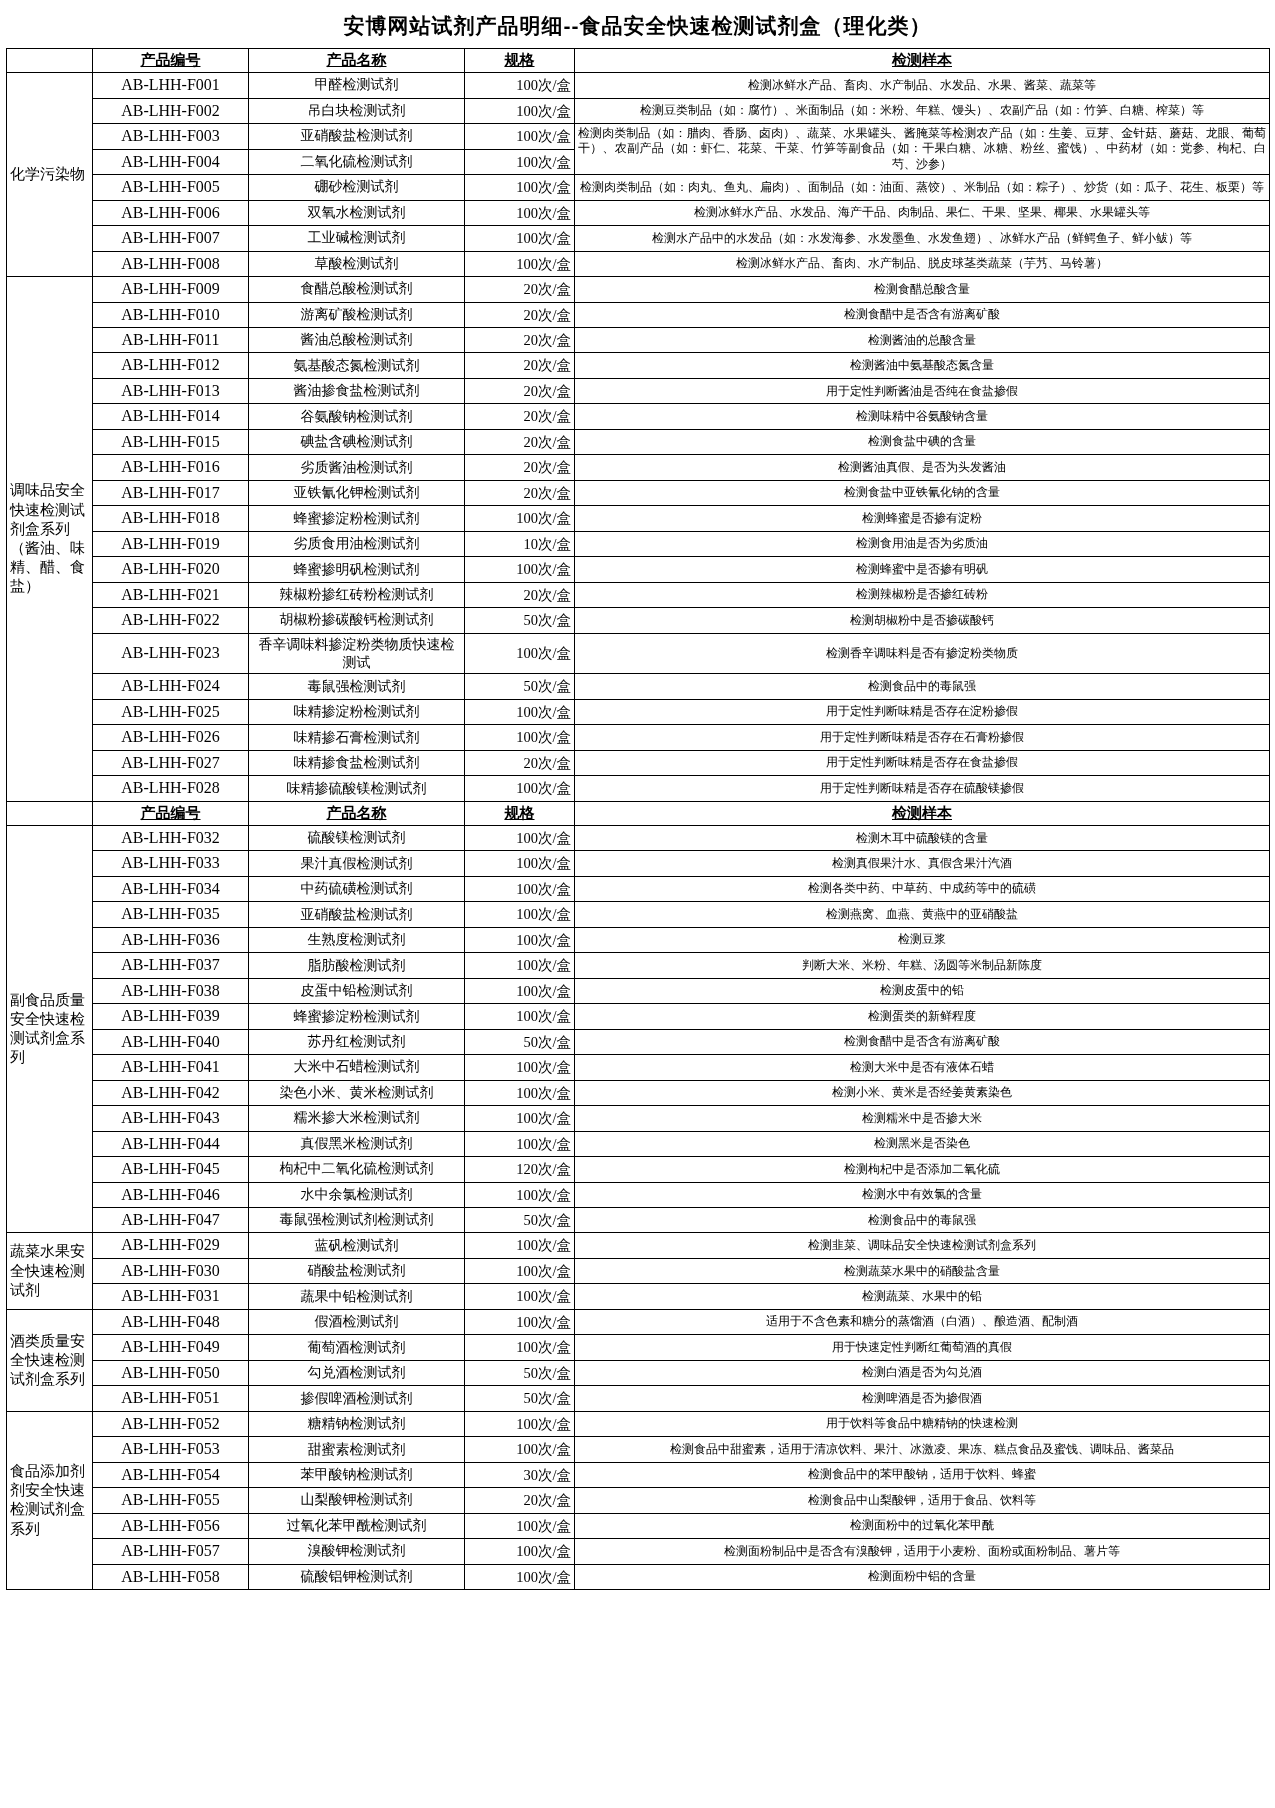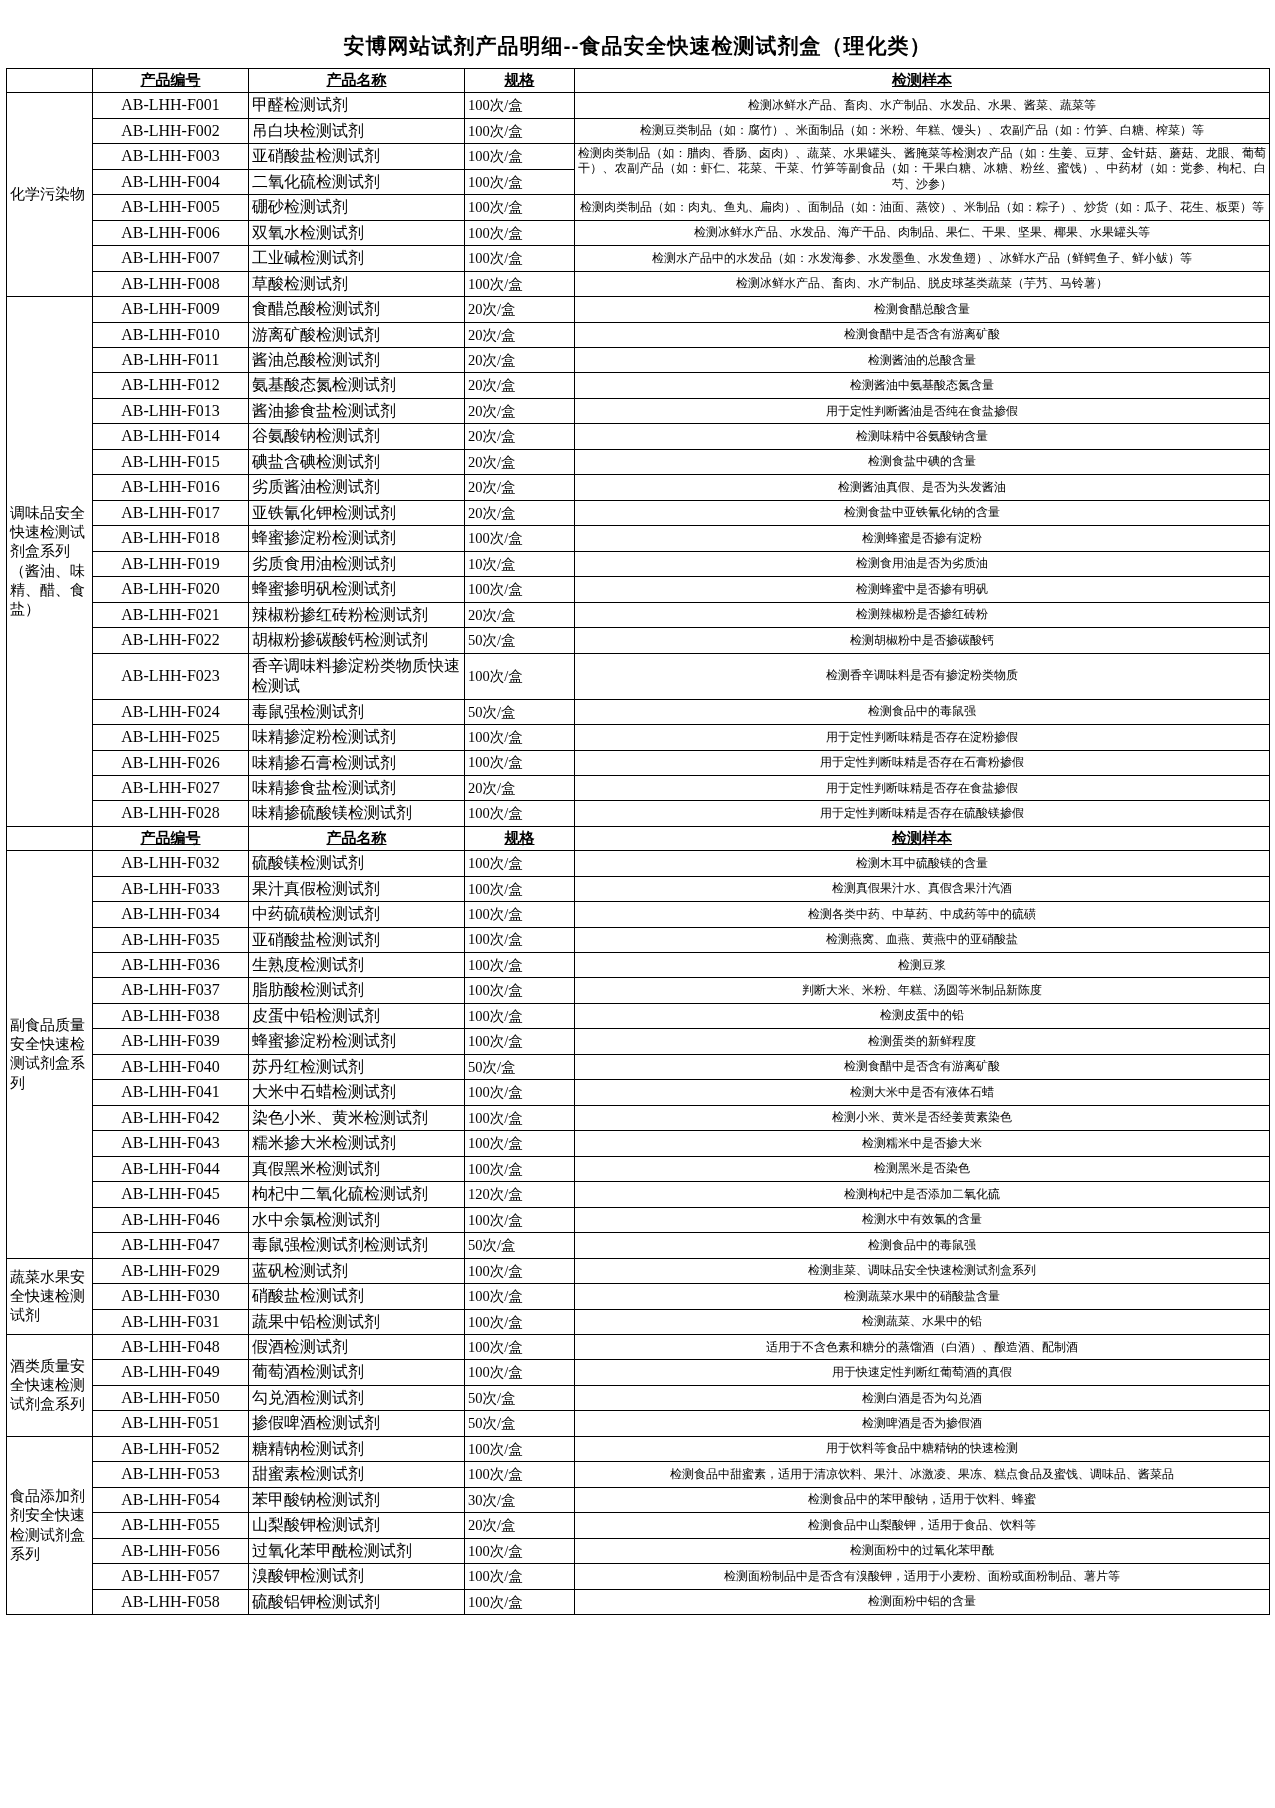--- a/index.html
+++ b/index.html
@@ -9,21 +9,20 @@
   }
   body {
     width: 1275px;
     font-family: "Liberation Serif", "DejaVu Serif", serif;
     color: #000;
   }
   .page {
     width: 1275px;
     box-sizing: border-box;
     padding: 6px 6px 1px 6px;
-    margin-top: 20px;
   }
   .doc-title {
     text-align: center;
     font-size: 21px;
     font-weight: bold;
     letter-spacing: 1px;
     padding: 6px 0 8px 0;
     font-family: "Liberation Sans", "DejaVu Sans", sans-serif;
   }
   table.main {
@@ -56,25 +55,25 @@
     font-size: 15px;
     line-height: 1.45;
   }
   .code {
     text-align: center;
     font-family: "Liberation Serif", serif;
     font-size: 16px;
     white-space: nowrap;
   }
   .name {
-    text-align: left;
-    font-size: 16px;
+    text-align: center;
+    font-size: 14px;
   }
   .spec {
-    text-align: left;
+    text-align: right;
     font-size: 14.5px;
     white-space: nowrap;
   }
   .sample {
     text-align: center;
     font-size: 12px;
   }
   .sample.just {
     text-align: justify;
     text-align-last: center;

